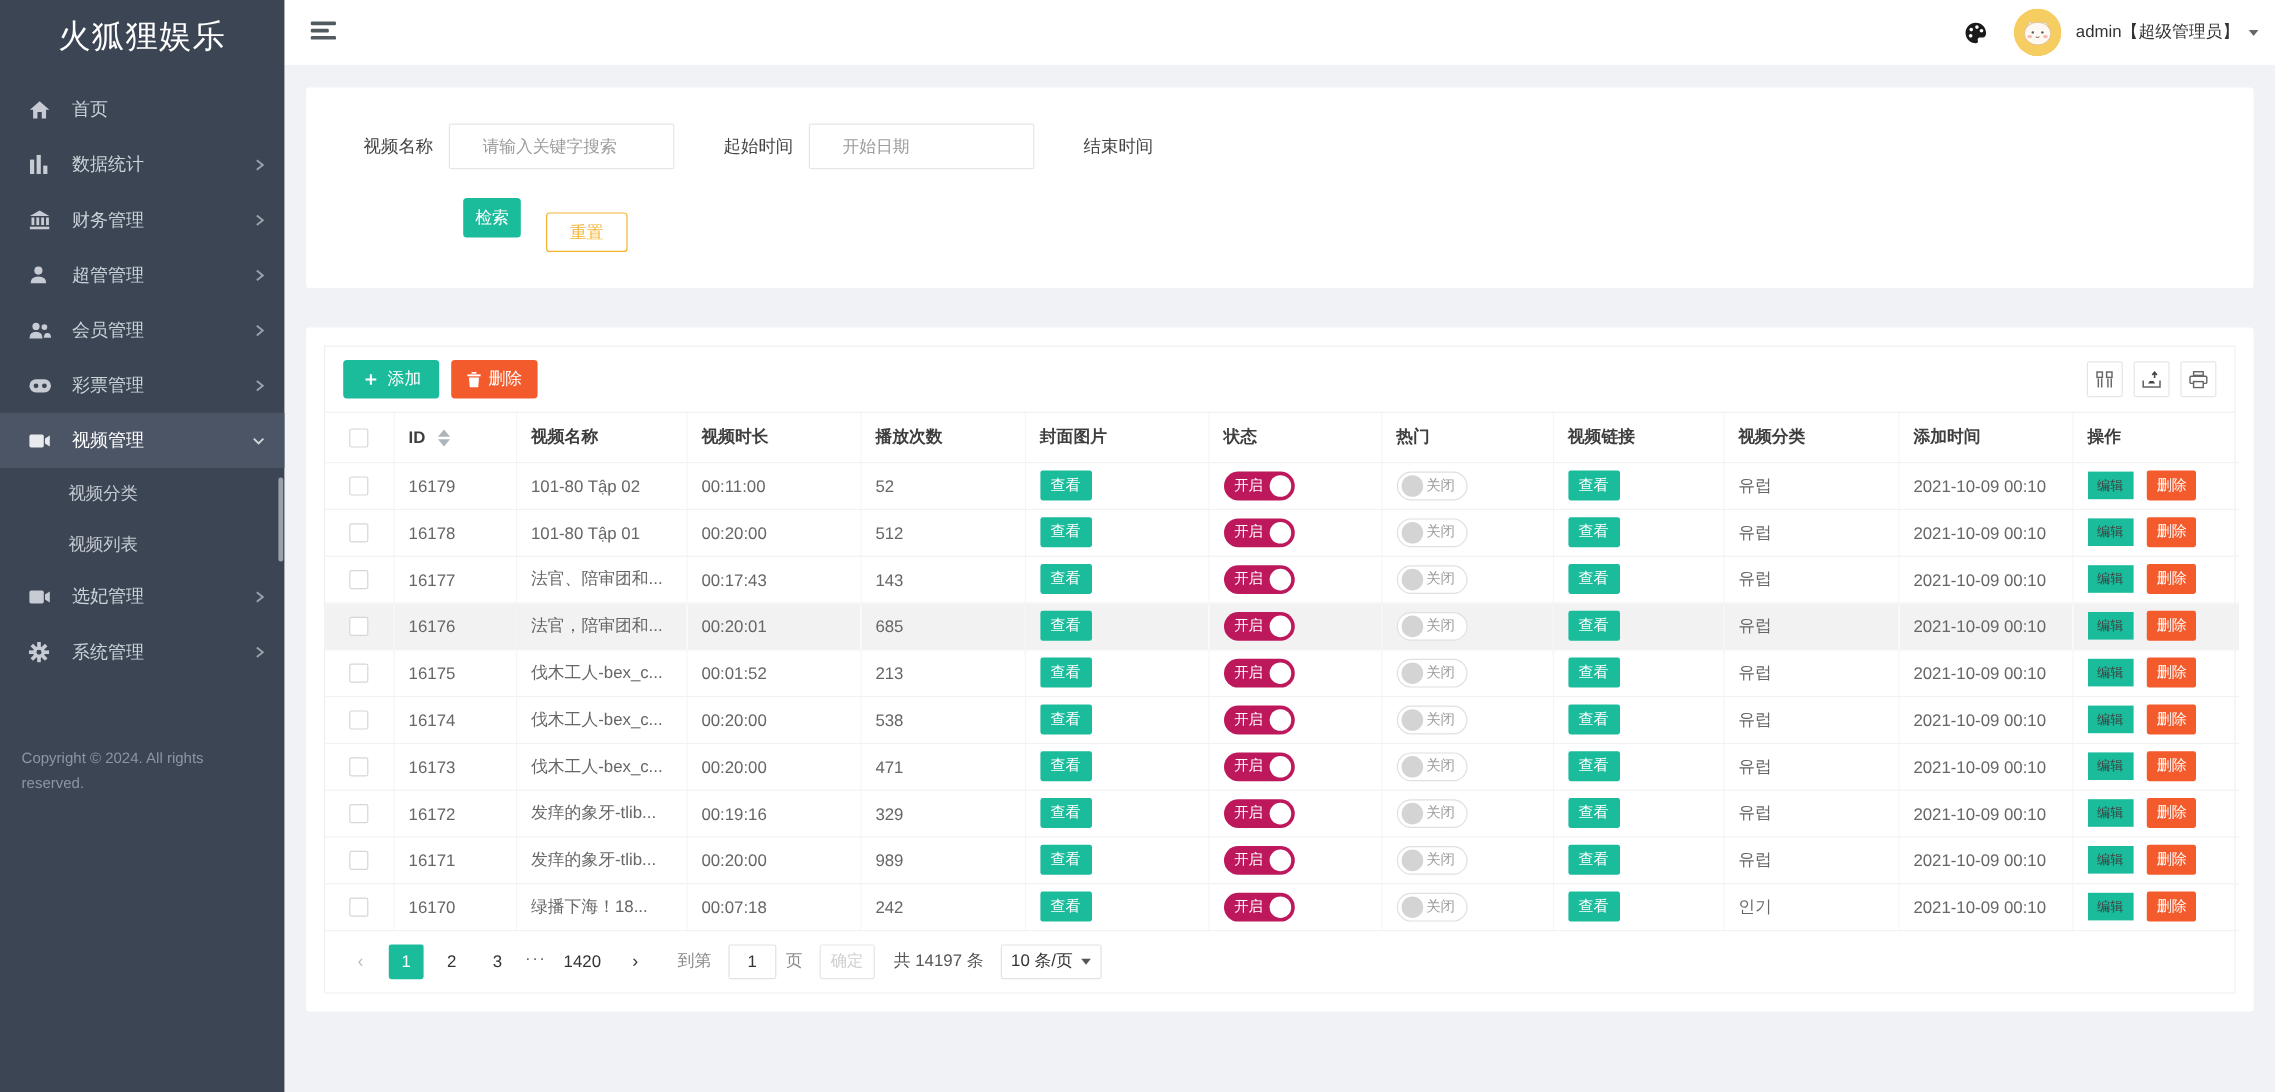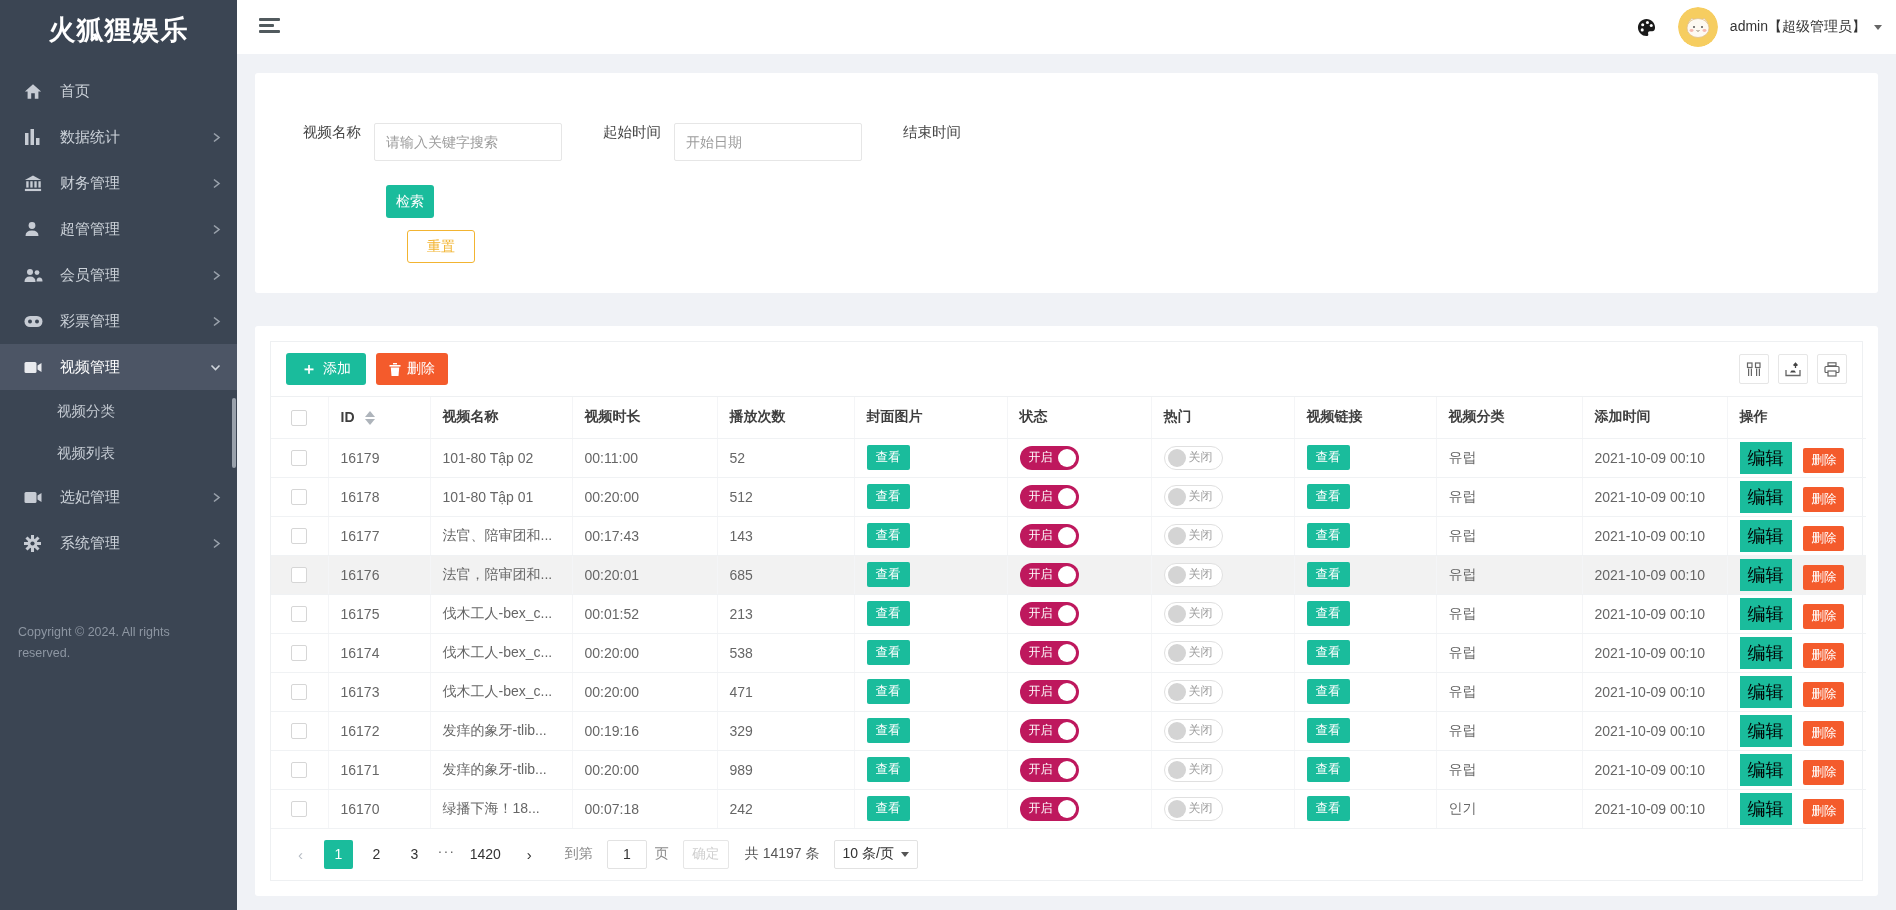--- a/index.html
+++ b/index.html
@@ -1,21 +1,21 @@
 <!DOCTYPE html>
 <html><head>
 <meta charset="utf-8">
 <style>
   * { margin:0; padding:0; box-sizing:border-box; }
   html,body { width:1896px; height:910px; overflow:hidden; }
   body { font-family:"Liberation Sans","DejaVu Sans",sans-serif; background:#f0f2f6; color:#333; }
 
   
   .sidebar { position:absolute; left:0; top:0; width:237px; height:910px; background:#3b4553; z-index:5; }
-  .logo { height:60px; line-height:60px; text-align:center; color:#fff; font-size:27px; font-weight:bold; letter-spacing:1px; }
+  .logo { height:60px; line-height:60px; text-align:center; color:#fff; font-size:27px; font-weight:normal; letter-spacing:1px; }
   .menu { margin-top:8px; }
   .menu-item { height:46px; display:flex; align-items:center; padding:0 16px 0 24px; color:#ccd2d9; font-size:15px; cursor:pointer; }
   .menu-item .mi-icon { width:19px; height:18px; margin-right:17px; flex:none; display:flex; align-items:center; }
   .menu-item .chev { margin-left:auto; display:flex; }
   .menu-item.active { background:#4c5565; color:#fff; }
   .submenu .menu-item { height:42px; padding-left:57px; font-size:14.5px; color:#c3c9d1; }
   .copyright { position:absolute; left:18px; top:622px; width:185px; font-size:12.5px; line-height:1.65; color:#8d96a2; }
   .side-scrollbar { position:absolute; right:1px; top:398px; width:4px; height:70px; background:#99a1ab; border-radius:2px; }
 
   
@@ -30,23 +30,23 @@
   .admin-label { font-size:14px; color:#333; cursor:pointer; display:flex; align-items:center; }
   .caret-down { width:0; height:0; border-left:4.5px solid transparent; border-right:4.5px solid transparent; border-top:5.5px solid #666; margin-left:8px; }
 
   
   .content { padding:19px 18px 0 18px; }
   .card { background:#fff; border-radius:3px; }
   .search-card { padding:30px 20px 30px 48px; }
   .form-row { display:flex; align-items:center; }
   .form-group { display:flex; align-items:center; margin-right:41px; }
   .form-label { font-size:14.5px; color:#444; margin-right:13px; white-space:nowrap; }
-  .form-input { width:188px; height:38px; border:1px solid #e6e6e6; border-radius:2px; padding:0 11px; font-size:14px; color:#333; font-family:inherit; outline:none;margin-top:20px; }
+  .form-input { width:188px; height:38px; border:1px solid #e6e6e6; border-radius:2px; padding:0 27px; font-size:14px; color:#333; font-family:inherit; outline:none; }
   .form-input::placeholder { color:#9c9c9c; }
-  .btn-row { margin-top:24px; padding-left:83px; display:flex;flex-direction:column; }
+  .btn-row { margin-top:24px; padding-left:83px; display:flex; }
   .btn { border:none; border-radius:3px; font-size:14px; cursor:pointer; font-family:inherit; }
   .btn-search { background:#1abc9c; color:#fff; width:48px; height:33px; }
   .btn-reset { background:#fff; border:1px solid #f2b431; color:#f2b431; width:68px; height:33px; margin-left:21px;margin-top:12px; }
 
   .table-card { margin-top:33px; padding:15px; }
   .table-wrap { border:1px solid #eef0f2; }
   .toolbar { padding:11px 15px; border-bottom:1px solid #eef0f2; display:flex; align-items:center; }
   .btn-add { background:#1abc9c; color:#fff; height:32px; padding:0 15px; display:flex; align-items:center; font-size:14px; }
   .btn-add .plus { font-size:16px; margin-right:6px; font-weight:bold; }
   .btn-del-top { background:#f45b2c; color:#fff; height:32px; padding:0 13px; margin-left:10px; display:flex; align-items:center; font-size:14px; }
@@ -61,21 +61,21 @@
   td { height:39px; color:#666; padding:0 12px; }
   .col-check { text-align:center; padding:0; }
   .checkbox { display:inline-block; width:16px; height:16px; border:1px solid #d6d6d6; border-radius:2px; background:#fff; vertical-align:middle; cursor:pointer; }
   .sort-icon { display:inline-flex; flex-direction:column; margin-left:7px; vertical-align:middle; }
   .sort-icon i { width:0; height:0; border-left:5px solid transparent; border-right:5px solid transparent; display:block; }
   .sort-up { border-bottom:6px solid #aeb4bb; margin-bottom:2px; }
   .sort-down { border-top:6px solid #aeb4bb; }
   tr.hover td { background:#f2f2f2; }
 
   .btn-view { background:#1abc9c; color:#fff; border:none; border-radius:2px; font-size:12.5px; padding:4px 9px; cursor:pointer; font-family:inherit; }
-  .btn-edit { background:#1abc9c; color:#000000; border:none; border-radius:0; font-size:18px; padding:4px 8px; cursor:pointer; font-family:inherit; }
+  .btn-edit { background:#1abc9c; color:#404040; border:none; border-radius:0; font-size:11px; padding:4px 8px; cursor:pointer; font-family:inherit; }
   .btn-del { background:#f45b2c; color:#fff; border:none; border-radius:2px; font-size:12.5px; padding:4px 8px; margin-left:8px; cursor:pointer; font-family:inherit; }
 
   .toggle { display:inline-flex; align-items:center; width:59px; height:24px; border-radius:13px; cursor:pointer; }
   .toggle.on { background:#be185d; justify-content:space-between; padding:0 3px 0 9px; }
   .toggle.on .t-label { color:#fff; font-size:12px; }
   .toggle.on .knob { width:18px; height:18px; border-radius:50%; background:#fff; }
   .toggle.off { background:#fff; border:1px solid #e0e0e0; justify-content:space-between; padding:0 9px 0 3px; }
   .toggle.off .t-label { color:#9c9c9c; font-size:12px; }
   .toggle.off .knob { width:18px; height:18px; border-radius:50%; background:#d4d4d4; }
 

